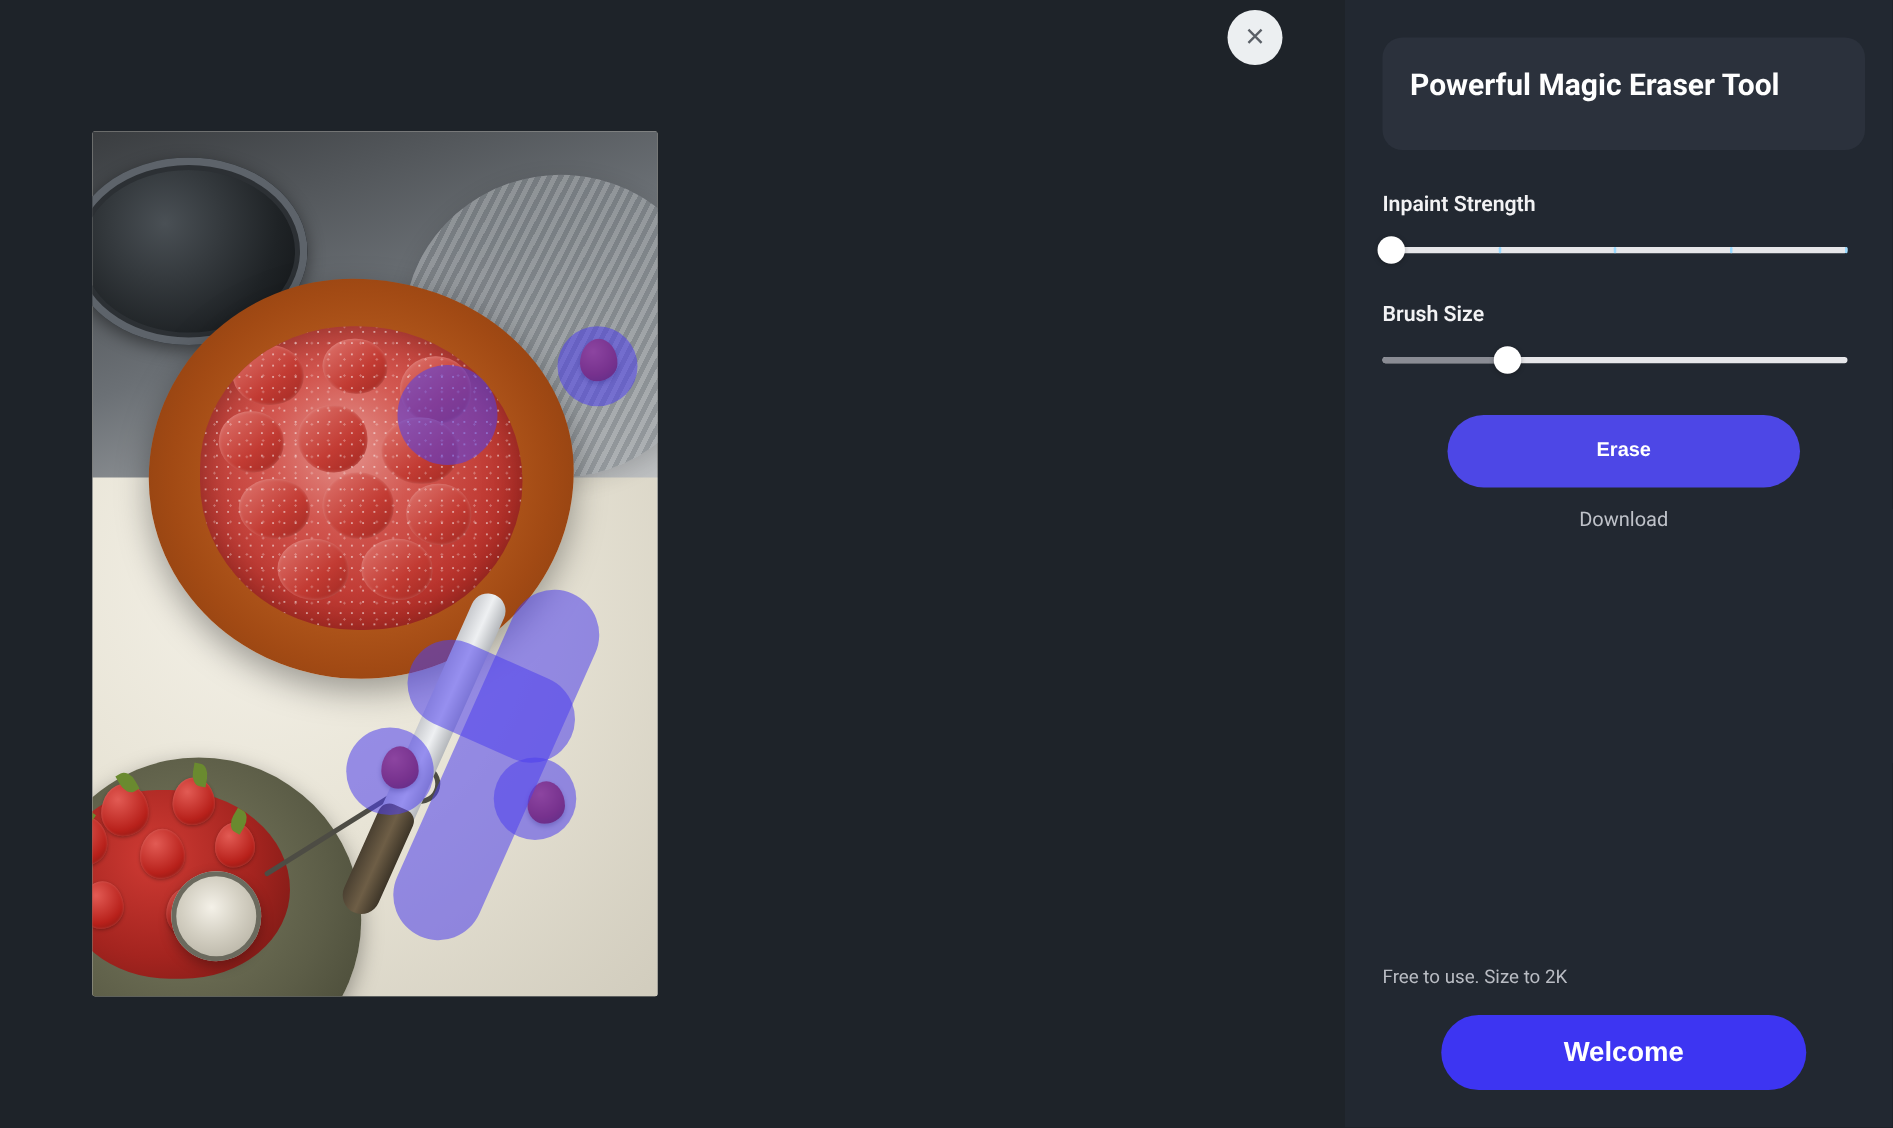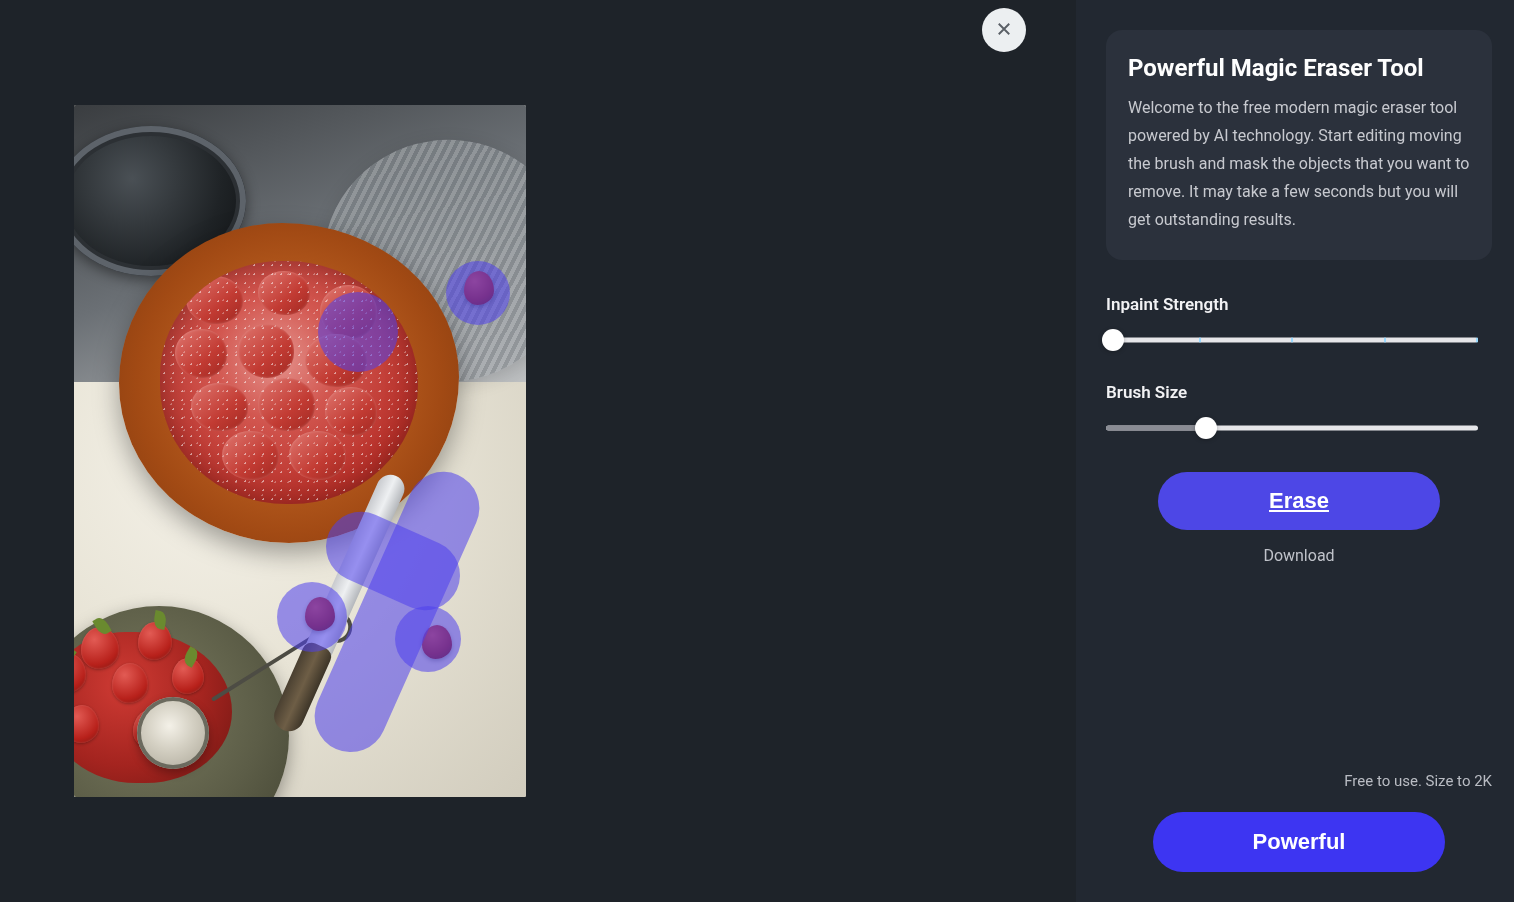--- a/index.html
+++ b/index.html
@@ -256,28 +256,27 @@
   cursor: grab;
 }
 .actions { margin-top: 36px; display: flex; flex-direction: column; align-items: center; gap: 16px; }
 .primary-btn {
   width: 282px;
   height: 58px;
   border-radius: 30px;
   border: none;
   background: #4d47e6;
   color: #fff;
-  font-size: 22px;
+  font-size: 16px;
   font-weight: 700;
   cursor: pointer;
-  text-decoration: underline;
 }
 .small-link { font-size: 16px; color: #bfc2c9; cursor: pointer; }
 .spacer { flex: 1; }
-.sub-note { font-size: 15px; color: #b9bcc3; text-align: right; margin-bottom: 22px; }
+.sub-note { font-size: 15px; color: #b9bcc3; text-align: left; margin-bottom: 22px; }
 .download-btn {
   width: 292px;
   height: 60px;
   border-radius: 30px;
   border: none;
   background: #3d35f2;
   color: #fff;
   font-size: 22px;
   font-weight: 700;
   cursor: pointer;
@@ -353,21 +352,20 @@
     <div class="mask" style="bottom:18%;left:71%;width:66px;height:66px"></div>
 
     <div class="mask-stroke" style="bottom:7%;left:50%;width:72px;height:300px;transform:rotate(24deg);transform-origin:bottom center"></div>
     <div class="mask-stroke" style="bottom:29%;left:55%;width:140px;height:70px;transform:rotate(24deg)"></div>
   </div>
 </div>
 
 <aside class="sidebar">
   <div class="card">
     <h2>Powerful Magic Eraser Tool</h2>
-    <p>Welcome to the free modern magic eraser tool powered by AI technology. Start editing moving the brush and mask the objects that you want to remove. It may take a few seconds but you will get outstanding results.</p>
   </div>
 
   <div class="control">
     <label class="control-label">Inpaint Strength</label>
     <div class="slider">
       <div class="slider-track"></div>
       <div class="slider-ticks">
           <span></span>
           <span></span>
           <span></span>
@@ -388,14 +386,14 @@
   </div>
 
   <div class="actions">
     <button class="primary-btn">Erase</button>
     <span class="small-link">Download</span>
   </div>
 
   <div class="spacer"></div>
 
   <div class="sub-note">Free to use. Size to 2K</div>
-  <button class="download-btn">Powerful</button>
+  <button class="download-btn">Welcome</button>
 </aside>
 
 </body></html>

